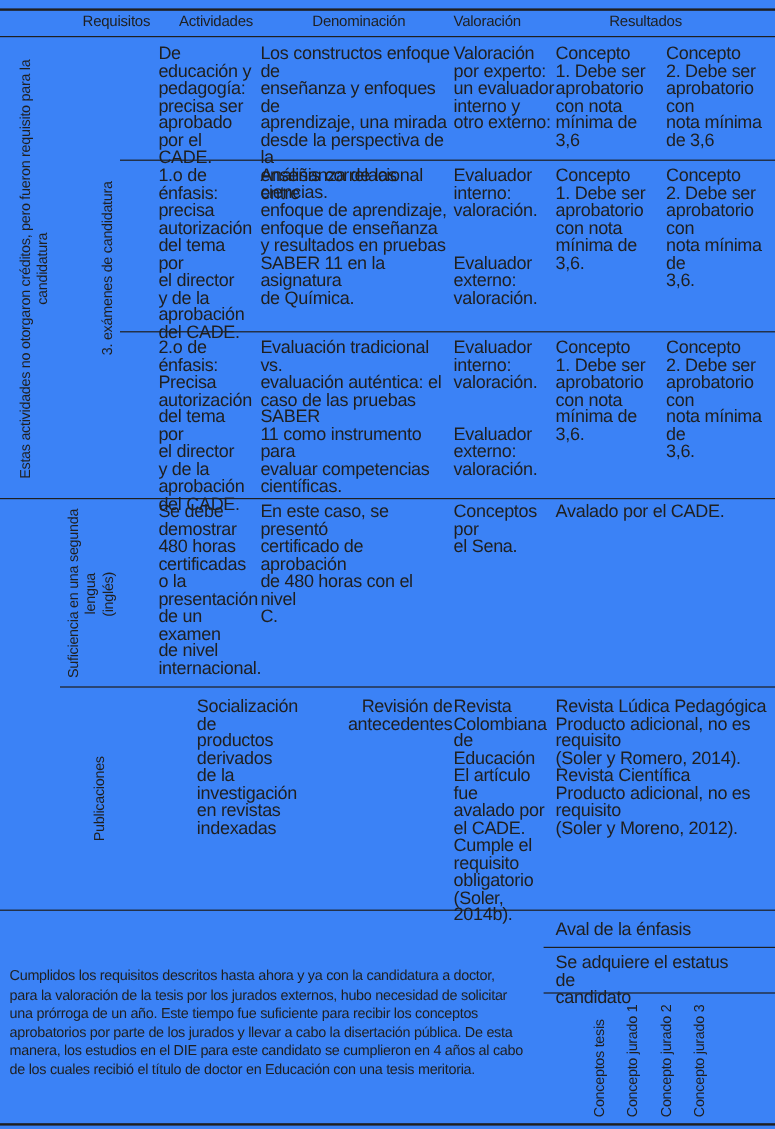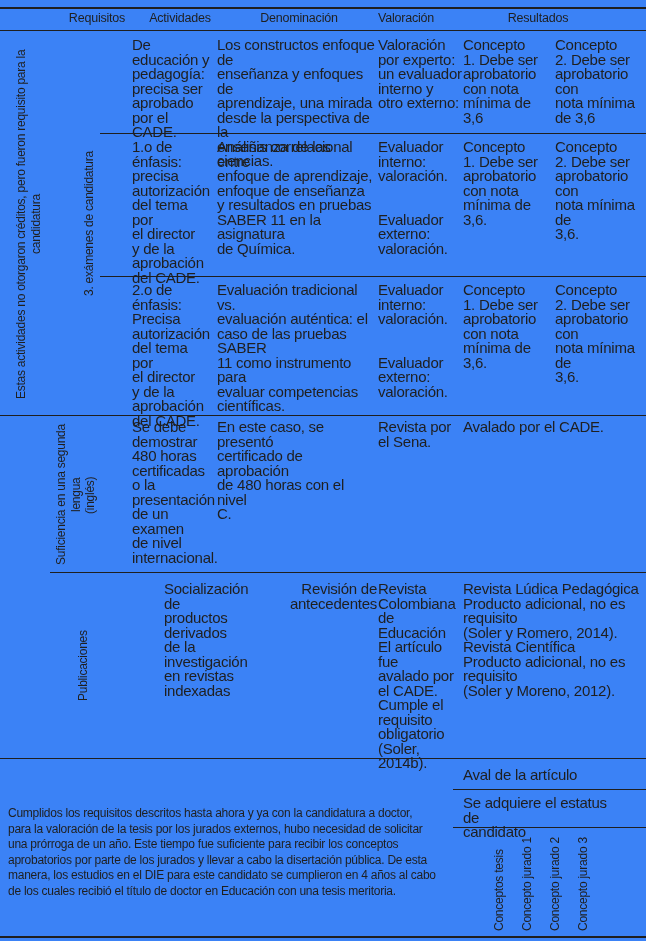--- a/index.html
+++ b/index.html
@@ -181,21 +181,21 @@
 o la
 presentación
 de un
 examen
 de nivel
 internacional.</div>
   <div class="cell" style="left:217px; top:420px; width:160px;">En este caso, se presentó
 certificado de aprobación
 de 480 horas con el nivel
 C.</div>
-  <div class="cell" style="left:378px; top:420px; width:84px;">Revista por
+  <div class="cell" style="left:378px; top:420px; width:84px;">Conceptos por
 el Sena.</div>
   <div class="cell" style="left:463px; top:420px; width:182px;">Avalado por el CADE.</div>
 
   <div class="vcell" style="left:76px; top:578px; height:176px;">Publicaciones</div>
   <div class="cell" style="left:144px; top:582px; width:80px;margin-left:20px;">Socialización
 de productos
 derivados
 de la
 investigación
 en revistas
@@ -220,21 +220,21 @@
 Producto adicional, no es
 requisito
 (Soler y Moreno, 2012).</div>
 
   <div class="para" style="left:8px; top:806px; width:478px;">Cumplidos los requisitos descritos hasta ahora y ya con la candidatura a doctor,
 para la valoración de la tesis por los jurados externos, hubo necesidad de solicitar
 una prórroga de un año. Este tiempo fue suficiente para recibir los conceptos
 aprobatorios por parte de los jurados y llevar a cabo la disertación pública. De esta
 manera, los estudios en el DIE para este candidato se cumplieron en 4 años al cabo
 de los cuales recibió el título de doctor en Educación con una tesis meritoria.</div>
-  <div class="cell" style="left:463px; top:768px; width:180px;">Aval de la artículo</div>
+  <div class="cell" style="left:463px; top:768px; width:180px;">Aval de la énfasis</div>
   <div class="cell" style="left:463px; top:796px; width:160px;">Se adquiere el estatus de
 candidato</div>
   <div class="vcell vbottom" style="left:492px; top:831px; height:100px;">Conceptos tesis</div>
   <div class="vcell vbottom" style="left:520px; top:831px; height:100px;">Concepto jurado 1</div>
   <div class="vcell vbottom" style="left:548px; top:831px; height:100px;">Concepto jurado 2</div>
   <div class="vcell vbottom" style="left:576px; top:831px; height:100px;">Concepto jurado 3</div>
 
 </div>
 
 </body></html>

